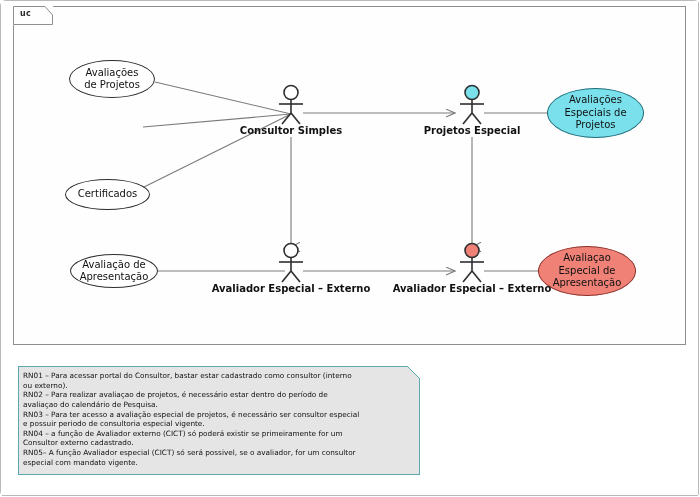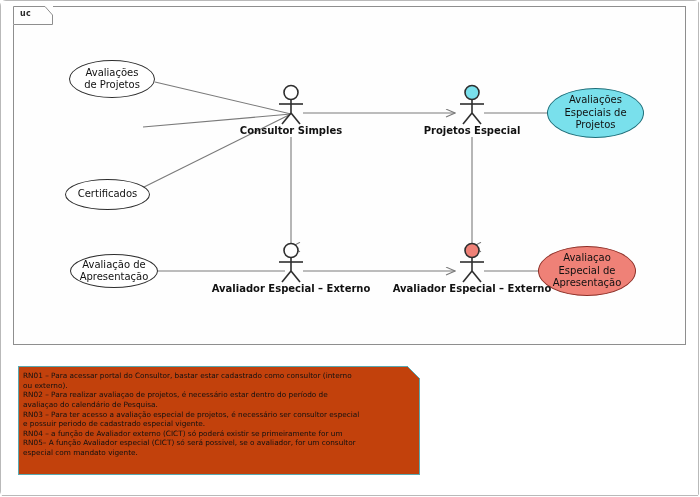--- a/index.html
+++ b/index.html
@@ -125,21 +125,21 @@
     font-family: "DejaVu Sans", sans-serif;
   }
 
   
   #notes {
     position: absolute;
     left: 18px;
     top: 366px;
     width: 402px;
     height: 109px;
-    background: #c2410c;
+    background: #e5e5e5;
     border: 1px solid #5aa8b0;
     box-sizing: border-box;
   }
   #notes .fold {
     position: absolute;
     right: -1px;
     top: -1px;
     width: 13px;
     height: 13px;
   }
@@ -269,20 +269,21 @@
       <path d="M0,0 L13,0 L13,13 Z" fill="#ffffff" stroke="none"></path>
       <path d="M0,0 L13,13" fill="none" stroke="#5aa8b0" stroke-width="1"></path>
       <path d="M0,0 L0,0" fill="none" stroke="#5aa8b0" stroke-width="1"></path>
     </svg>
     <div class="notes-body">
       <div class="note-line">RN01 – Para acessar portal do Consultor, bastar estar cadastrado como consultor (interno</div>
       <div class="note-line">ou externo).</div>
       <div class="note-line">RN02 – Para realizar avaliaçao de projetos, é necessário estar dentro do período de</div>
       <div class="note-line">avaliaçao do calendário de Pesquisa.</div>
       <div class="note-line">RN03 – Para ter acesso a avaliação especial de projetos, é necessário ser consultor especial</div>
-      <div class="note-line">e possuir periodo de cadastrado especial vigente.</div>
+      <div class="note-line">e possuir periodo de consultoria especial vigente.</div>
       <div class="note-line">RN04 – a função de Avaliador externo (CICT) só poderá existir se primeiramente for um</div>
+      <div class="note-line">Consultor externo cadastrado.</div>
       <div class="note-line">RN05– A função Avaliador especial (CICT) só será possivel, se o avaliador, for um consultor</div>
       <div class="note-line">especial com mandato vigente.</div>
     </div>
   </div>
 
 </div>
 
 </body></html>

